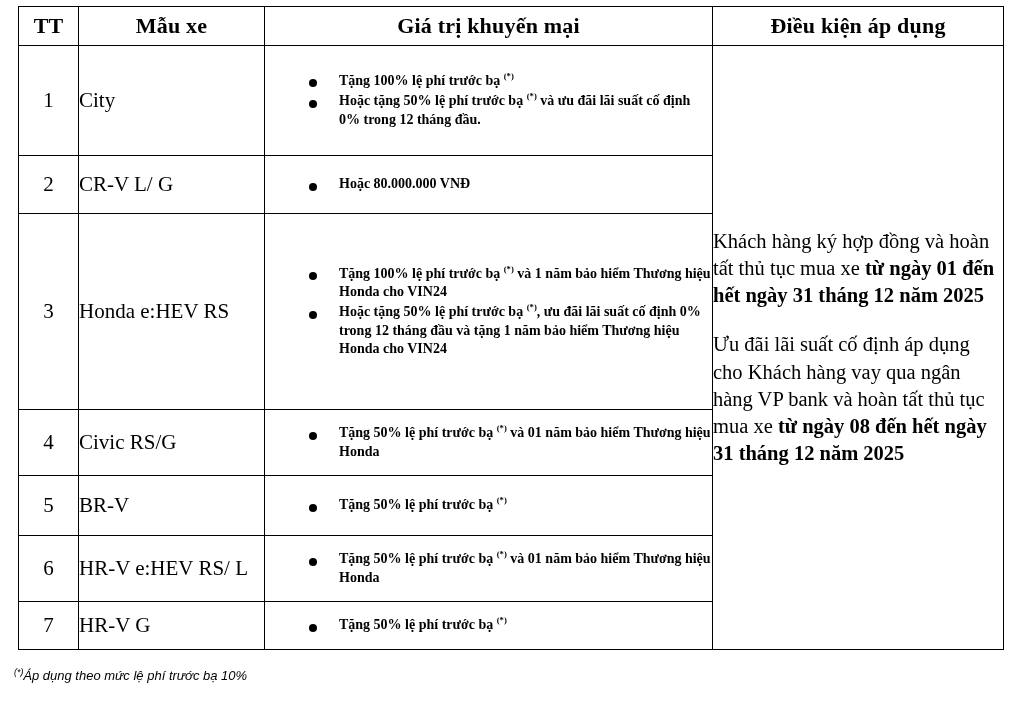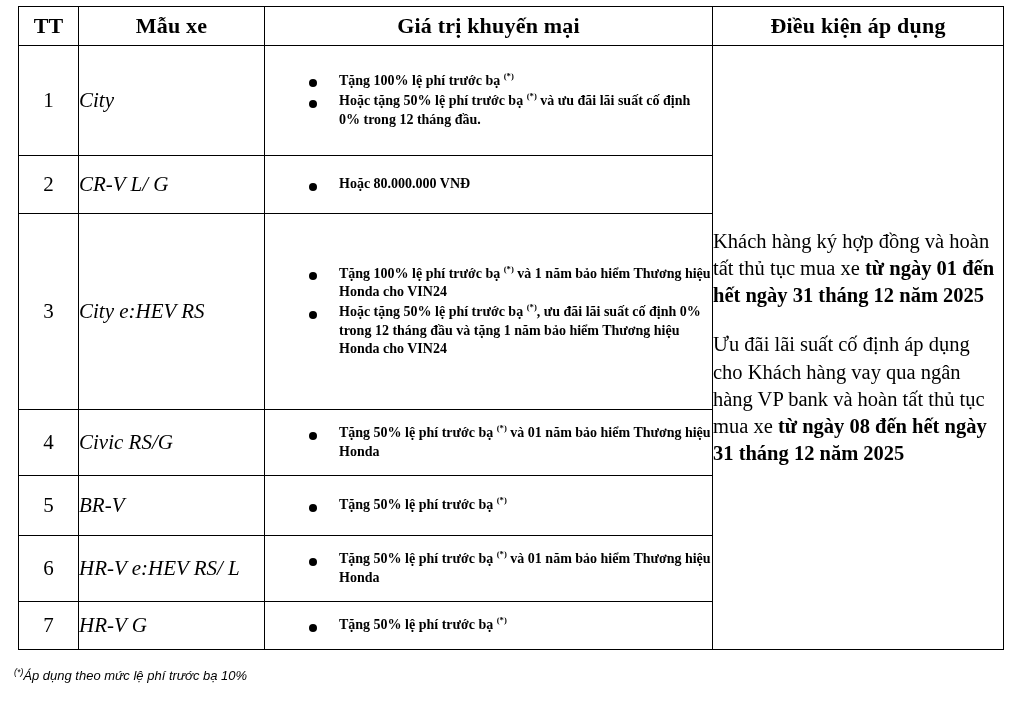--- a/index.html
+++ b/index.html
@@ -62,21 +62,20 @@
     font-weight: normal;
   }
 
   
   .model-cell {
     font-size: 21px;
     padding-left: 12px;
     padding-right: 6px;
     line-height: 1.25;
     text-align: left;
-    font-style: italic;
   }
 
   
   .value-cell {
     padding: 6px 10px 8px 10px;
   }
   ul.bullets {
     margin: 0;
     padding: 0 0 0 44px;
     list-style: none;
@@ -190,21 +189,21 @@
         <td class="model-cell">CR-V L/ G</td>
         <td class="value-cell">
           <ul class="bullets">
             <li><span class="dot"></span><span>Hoặc 80.000.000 VNĐ</span><span class="sup"></span><span></span></li>
           </ul>
         </td>
       </tr>
 
       <tr class="row-h-3">
         <td class="tt-cell">3</td>
-        <td class="model-cell">City e:HEV RS</td>
+        <td class="model-cell">Honda e:HEV RS</td>
         <td class="value-cell">
           <ul class="bullets">
             <li><span class="dot"></span><span>Tặng 100% lệ phí trước bạ </span><span class="sup">(*)</span><span> và 1 năm bảo hiểm Thương hiệu Honda cho VIN24</span></li>
             <li><span class="dot"></span><span>Hoặc tặng 50% lệ phí trước bạ </span><span class="sup">(*)</span><span>, ưu đãi lãi suất cố định 0% trong 12 tháng đầu và tặng 1 năm bảo hiểm Thương hiệu Honda cho VIN24</span></li>
           </ul>
         </td>
       </tr>
 
       <tr class="row-h-4">
         <td class="tt-cell">4</td>

